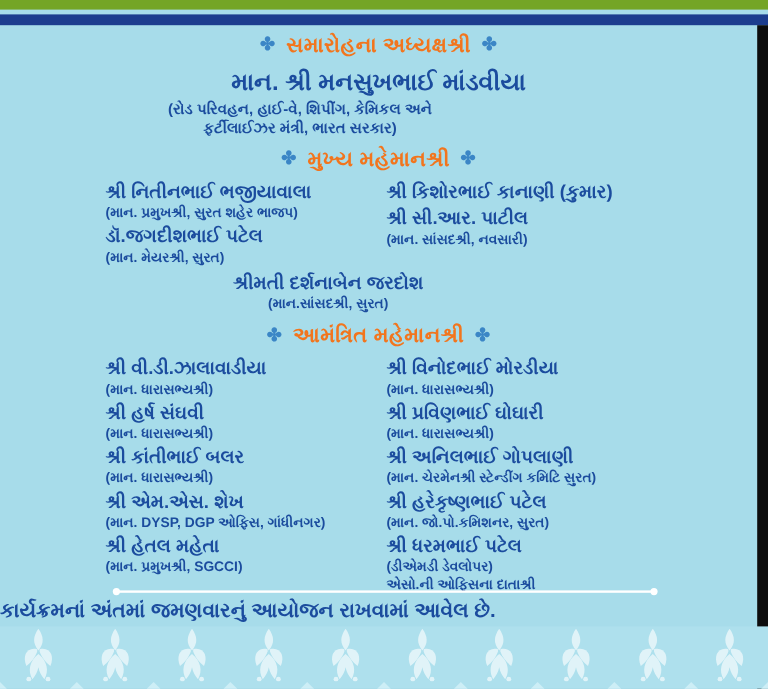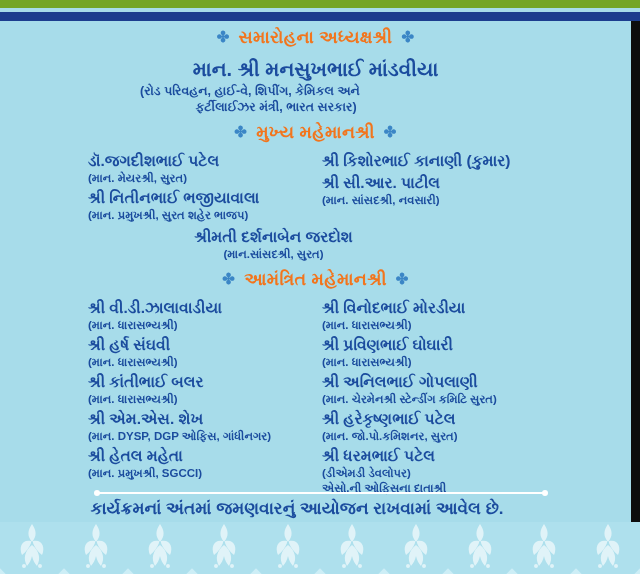--- a/index.html
+++ b/index.html
@@ -30,35 +30,35 @@
   .center-guest{position:absolute;left:0;width:547px;text-align:center;}
   .center-guest .guest-name{white-space:normal;}
   .center-guest .guest-role{white-space:normal;}
 
   
   .divider{position:absolute;top:492px;left:97px;width:448px;height:2px;background:#ffffff;}
   .divider::before,.divider::after{content:"";position:absolute;top:-2px;width:6px;height:6px;border-radius:50%;background:#ffffff;}
   .divider::before{left:-3px;}
   .divider::after{right:-3px;}
 
-  .footer-note{position:absolute;top:499px;left:0;width:594px;text-align:center;
+  .footer-note{position:absolute;top:499px;left:0;width:594px;
     color:#1b4c9e;font-weight:bold;font-size:17px;}
 
   
   .pattern-band{position:absolute;bottom:0;left:0;width:640px;height:52px;background:#aee0ed;}
   .motifs{position:absolute;top:2px;left:0;width:640px;display:flex;justify-content:space-around;}
   .motif svg{display:block;}
   .diamonds{position:absolute;bottom:-4px;left:-32px;width:704px;display:flex;justify-content:space-around;}
   .diamond{width:8px;height:8px;background:#cdeef6;transform:rotate(45deg);}
 
   
   #title1{top:27px;}
   #chairman-name{top:58px;}
   #chairman-role1{top:84px;}
-  #chairman-role2{top:100px;padding-left:26px;}
+  #chairman-role2{top:100px;}
   #title2{top:122px;}
   #cols1{top:150px;}
   #center1{top:226px;}
   #title3{top:269px;}
   #cols2{top:297px;}
 </style>
 </head>
 <body>
 
 <div class="card">
@@ -72,26 +72,26 @@
   <div class="big-name" id="chairman-name">માન. શ્રી મનસુખભાઈ માંડવીયા</div>
   <div class="center-role" id="chairman-role1">(રોડ પરિવહન, હાઈ-વે, શિપીંગ, કેમિકલ અને</div>
   <div class="center-role" id="chairman-role2">ફર્ટીલાઈઝર મંત્રી, ભારત સરકાર)</div>
 
   <div class="section-title" id="title2">
     <span class="flower">✤</span><span>મુખ્ય મહેમાનશ્રી</span><span class="flower">✤</span>
   </div>
   <div class="cols" id="cols1">
     <div class="col-left">
       <div class="guest">
+        <div class="guest-name">શ્રી નિતીનભાઈ ભજીયાવાલા</div>
+        <div class="guest-role">(માન. પ્રમુખશ્રી, સુરત શહેર ભાજપ)</div>
+      </div>
+      <div class="guest">
         <div class="guest-name">ડૉ.જગદીશભાઈ પટેલ</div>
         <div class="guest-role">(માન. મેયરશ્રી, સુરત)</div>
-      </div>
-      <div class="guest">
-        <div class="guest-name">શ્રી નિતીનભાઈ ભજીયાવાલા</div>
-        <div class="guest-role">(માન. પ્રમુખશ્રી, સુરત શહેર ભાજપ)</div>
       </div>
     </div>
     <div class="col-right">
       <div class="guest">
         <div class="guest-name">શ્રી કિશોરભાઈ કાનાણી (કુમાર)</div>
       </div>
       <div class="guest">
         <div class="guest-name">શ્રી સી.આર. પાટીલ</div>
         <div class="guest-role">(માન. સાંસદશ્રી, નવસારી)</div>
       </div>

